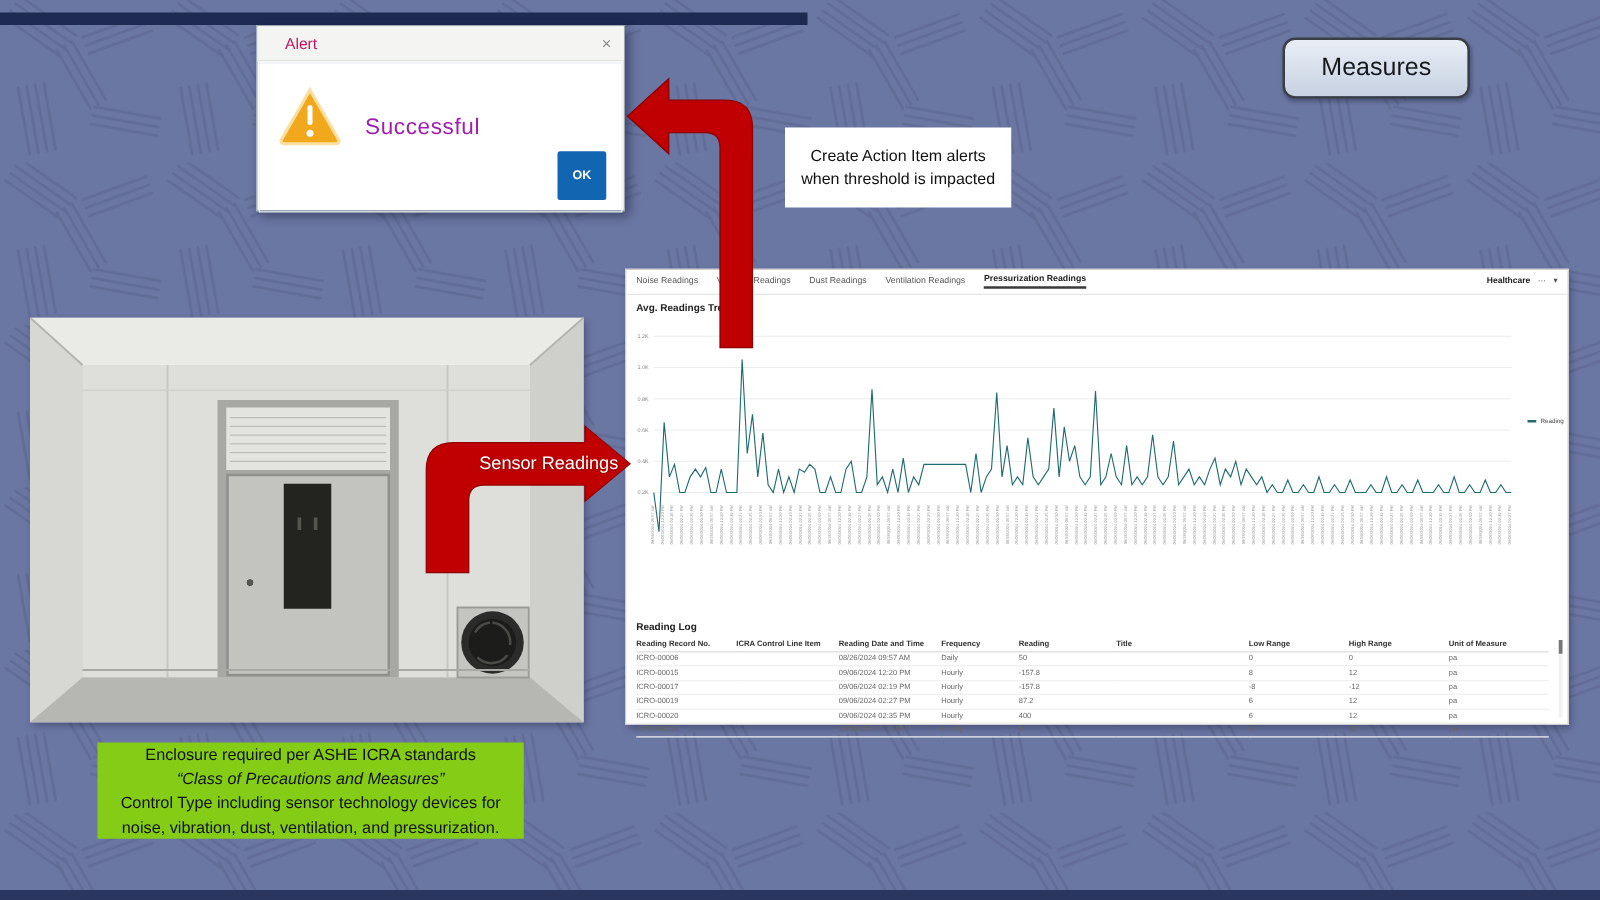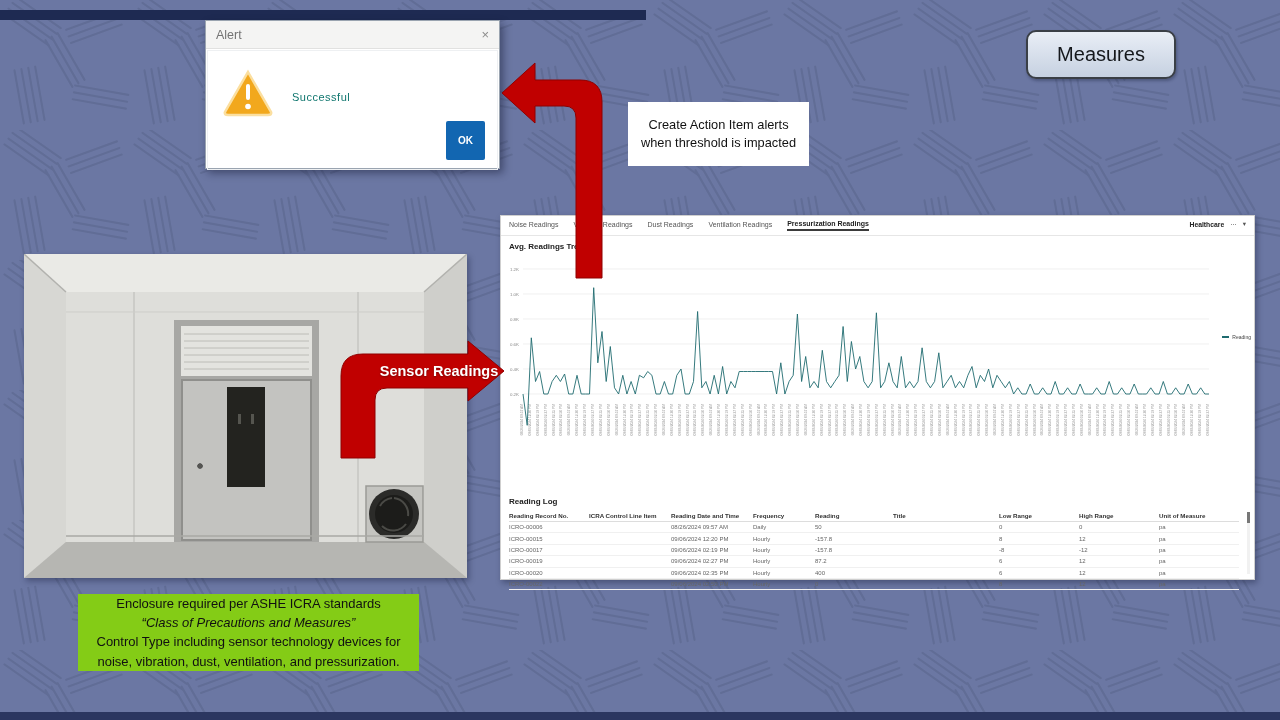--- a/index.html
+++ b/index.html
@@ -7,44 +7,44 @@
          background:#6b77a3;font-family:"Liberation Sans",sans-serif;}
   .bg-pattern{position:absolute;left:0;top:0;width:1280px;height:720px;}
   .strip-top{position:absolute;left:0;top:10px;width:646px;height:10px;background:#1e2a52;}
   .strip-bottom{position:absolute;left:0;bottom:0;width:1280px;height:8px;background:#2b3660;}
 
   
   .alert{position:absolute;left:205px;top:20px;width:293px;height:147px;background:#fff;
          border:1px solid #9aa4b0;box-shadow:3px 4px 8px rgba(10,15,40,.45);}
   .alert-title{height:27px;background:#f4f4f3;border-bottom:1px solid #e1e1e0;display:flex;
          align-items:center;justify-content:space-between;padding:0 10px;}
-  .alert-title .t{font-size:12.5px;color:#737373;}
+  .alert-title .t{font-size:12.5px;color:#be185d;margin-left:12px;}
   .alert-close{font-size:13px;color:#8b8b8b;cursor:pointer;line-height:1;}
   .alert-body{position:relative;height:118px;border:1px solid #eef0f2;margin:1px;}
   .warn-ico{position:absolute;left:14px;top:18px;}
-  .alert-msg{position:absolute;left:84px;top:40px;font-size:11px;color:#0f766e;letter-spacing:.5px;}
+  .alert-msg{position:absolute;left:84px;top:40px;font-size:18px;color:#a21caf;letter-spacing:.5px;}
   .ok-btn{position:absolute;right:12px;bottom:9px;background:#1266b1;color:#fff;border:none;
           font-size:10px;font-weight:bold;padding:14px 12px;border-radius:2px;cursor:pointer;}
 
   
   .execution{position:absolute;left:1026px;top:30px;width:146px;height:45px;border:2px solid #3a3f46;
           border-radius:10px;background:linear-gradient(#e9eef6,#c6d1e1);display:flex;align-items:center;
           justify-content:center;font-size:20px;color:#15181c;box-shadow:1px 2px 3px rgba(10,15,40,.3);}
   .callout{position:absolute;left:628px;top:102px;width:181px;min-height:64px;background:#fff;
           display:flex;align-items:center;justify-content:center;text-align:center;
           font-size:12.8px;color:#111;line-height:1.42;padding:2px 4px;box-sizing:border-box;}
   .bottom-note{position:absolute;left:78px;top:594px;width:341px;background:#84cc16;text-align:center;
           font-size:13px;color:#111;line-height:1.48;padding:0 10px;box-sizing:border-box;}
   .bottom-note .em{font-weight:normal;font-style:italic;}
 
   
   .arrow{position:absolute;}
   .arrow path{fill:#c00000;stroke:#8f0000;stroke-width:1;}
   .sensor-text{position:absolute;left:40px;top:25px;width:126px;text-align:center;
-          font-size:14.5px;font-weight:bold;color:#fff;text-shadow:0 1px 2px rgba(0,0,0,.35);}
+          font-size:14.5px;font-weight:normal;color:#fff;text-shadow:0 1px 2px rgba(0,0,0,.35);}
 
   
   .dash{position:absolute;left:500px;top:215px;width:755px;height:365px;background:#fff;
         border:1px solid #cfcfcf;box-sizing:border-box;box-shadow:2px 3px 6px rgba(10,15,40,.35);}
   .tabbar{position:absolute;left:0;top:0;width:100%;height:20px;border-bottom:1px solid #e6e6e6;
         display:flex;align-items:center;gap:15px;padding-left:8px;box-sizing:border-box;}
   .tab{font-size:7px;color:#555;white-space:nowrap;cursor:pointer;padding-bottom:2px;}
   .tab.active{font-weight:bold;color:#222;border-bottom:2px solid #3b3b3b;}
   .context{position:absolute;right:8px;top:4px;display:flex;gap:6px;align-items:center;}
   .context .nm{font-size:6.8px;font-weight:bold;color:#222;}

